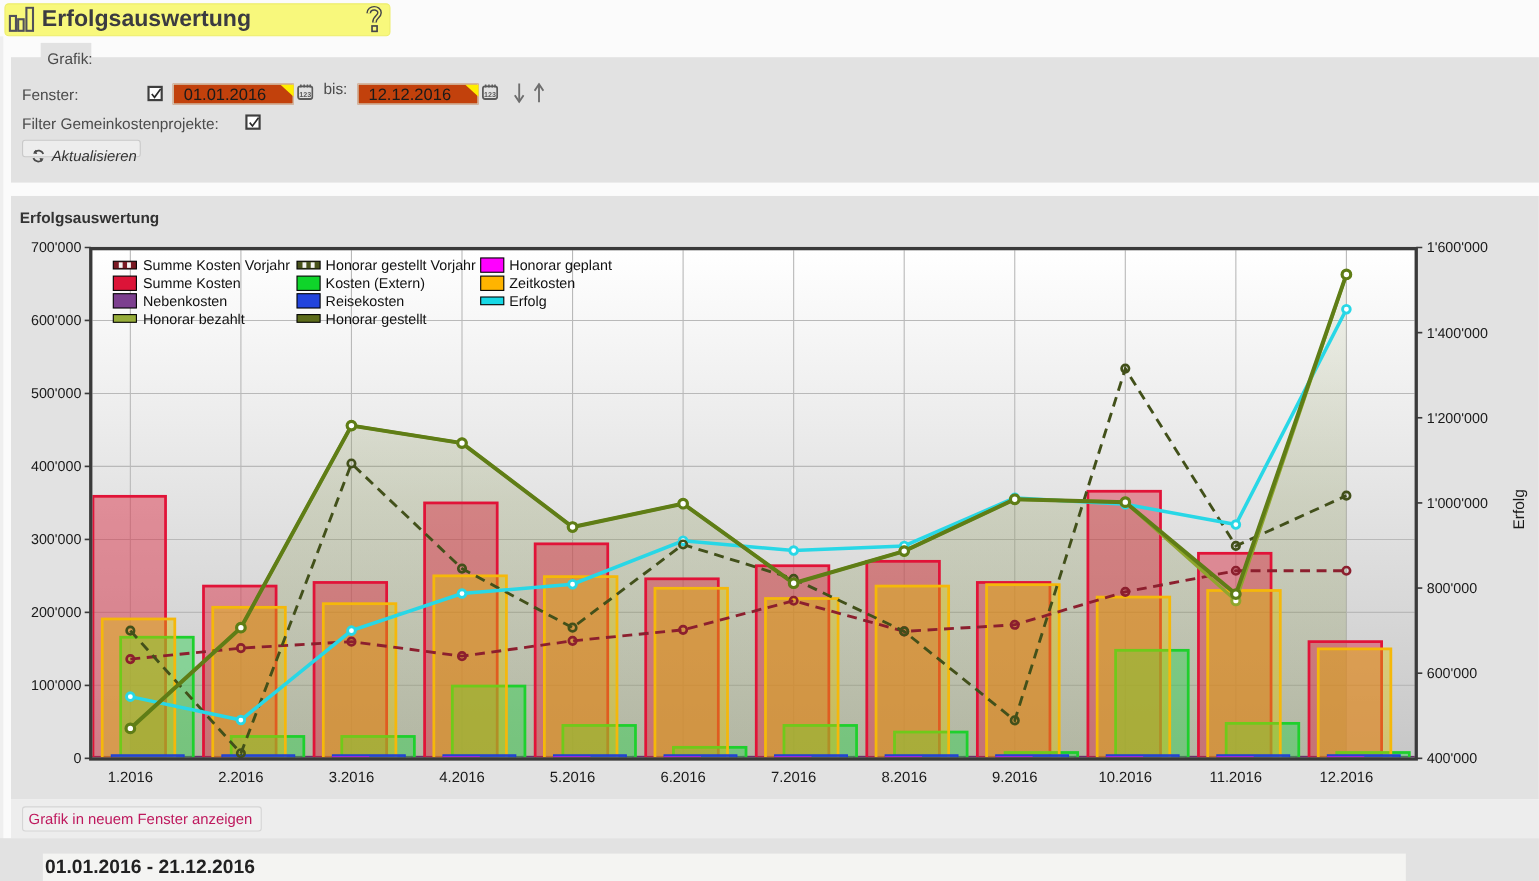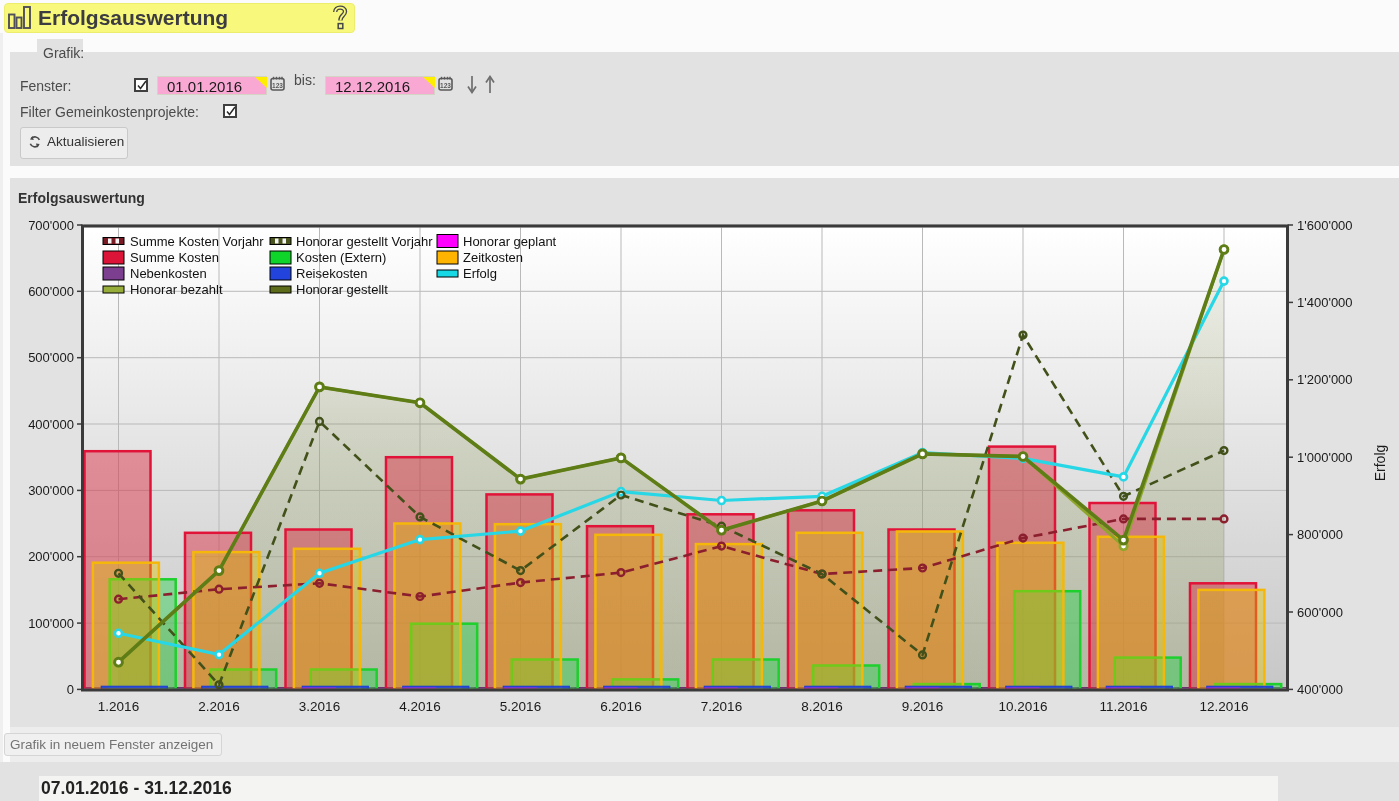--- a/index.html
+++ b/index.html
@@ -5,25 +5,25 @@
 html,body { width:1399px; height:801px; background:#fbfbfb; font-family:"Liberation Sans", sans-serif; overflow:hidden; position:relative; }
 .abs { position:absolute; }
 #titlebar { left:4px; top:3px; width:351px; height:30px; background:#f8f87c; border:1px solid #eded6d; border-radius:4px; }
 #titletext { left:38px; top:6px; font-size:21px; font-weight:bold; color:#3b3b41; }
 #filtertab { left:37px; top:39px; width:46px; height:14px; background:#e2e2e2; }
 #filterlabel { left:43px; top:45px; font-size:14px; color:#4b4b4b; }
 #filterpanel { left:10px; top:52px; width:1389px; height:114px; background:#e2e2e2; }
 .flabel { font-size:14px; color:#4b4b4b; }
 .cb { width:14px; height:14px; border:2px solid #3f3f3f; background:#fff; }
 .cb svg { position:absolute; left:0px; top:0px; display:block; }
-.dinput { height:19px; background:#f9a8d4; border:1px solid #d4d4c4; font-size:15px; color:#1a1a1a; padding:1px 0 0 9px; }
+.dinput { height:19px; background:#c2410c; border:1px solid #d4d4c4; font-size:15px; color:#1a1a1a; padding:1px 0 0 9px; }
 .tri { width:0; height:0; border-top:11px solid #ffee00; border-left:12px solid transparent; }
-#btn1 { left:20px; top:127px; width:108px; height:32px; background:#ededed; border:1px solid #c9c9c9; border-radius:3px; font-size:14px; color:#333; }
+#btn1 { left:20px; top:127px; width:108px; height:16px; background:#ededed; border:1px solid #c9c9c9; border-radius:3px; font-size:14px; color:#333;font-style:italic; }
 #midband { left:10px; top:727px; width:1389px; height:35px; background:#ededed; }
-#btn2 { left:4px; top:733px; width:218px; height:23px; background:#f0f0f0; border:1px solid #d5d5d5; border-radius:3px; font-size:13.5px; color:#737373; }
+#btn2 { left:20px; top:733px; width:218px; height:23px; background:#f0f0f0; border:1px solid #d5d5d5; border-radius:3px; font-size:13.5px; color:#be185d; }
 #bottombg { left:0px; top:762px; width:1399px; height:39px; background:#e2e2e2; }
 #bottomstrip { left:39px; top:776px; width:1239px; height:25px; background:#f4f4f2; }
 #bottomtext { left:41px; top:778px; font-size:17.5px; font-weight:bold; color:#222; }
 #leftedge { left:0; top:33px; width:3px; height:768px; background:#efefef; }
 </style></head>
 <body>
 <div class="abs" id="leftedge"></div>
 <div class="abs" id="titlebar"></div>
 <svg class="abs" style="left:7px;top:6px" width="26" height="24" viewBox="0 0 26 24">
  <g fill="none" stroke="#50505a" stroke-width="1.9">
@@ -358,12 +358,12 @@
       <text x="463" y="262.2" font-size="13" fill="#111">Zeitkosten</text>
       <rect x="437" y="270.0" width="21" height="7" fill="#17d8e5" stroke="#000" stroke-width="1"></rect>
       <text x="463" y="278.2" font-size="13" fill="#111">Erfolg</text>
     </svg></div>
 <div class="abs" id="midband"></div>
 <div class="abs" id="btn2">
     <span style="position:absolute;left:5px;top:3px">Grafik in neuem Fenster anzeigen</span>
   </div>
 <div class="abs" id="bottombg"></div>
 <div class="abs" id="bottomstrip"></div>
-<div class="abs" id="bottomtext">07.01.2016 - 31.12.2016</div>
+<div class="abs" id="bottomtext">01.01.2016 - 21.12.2016</div>
 </body></html>

